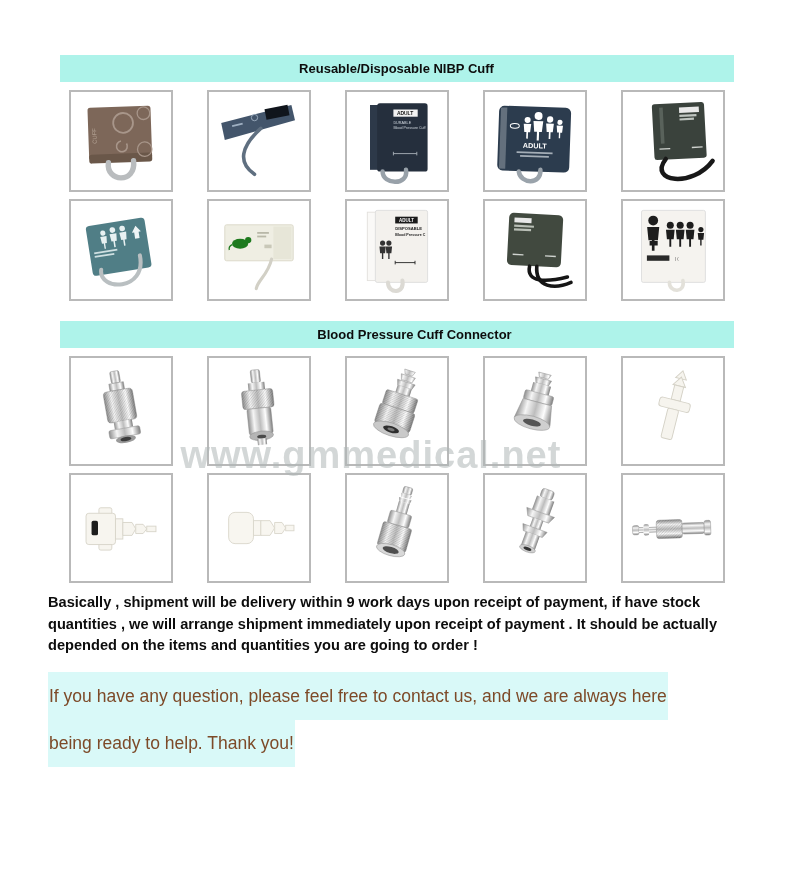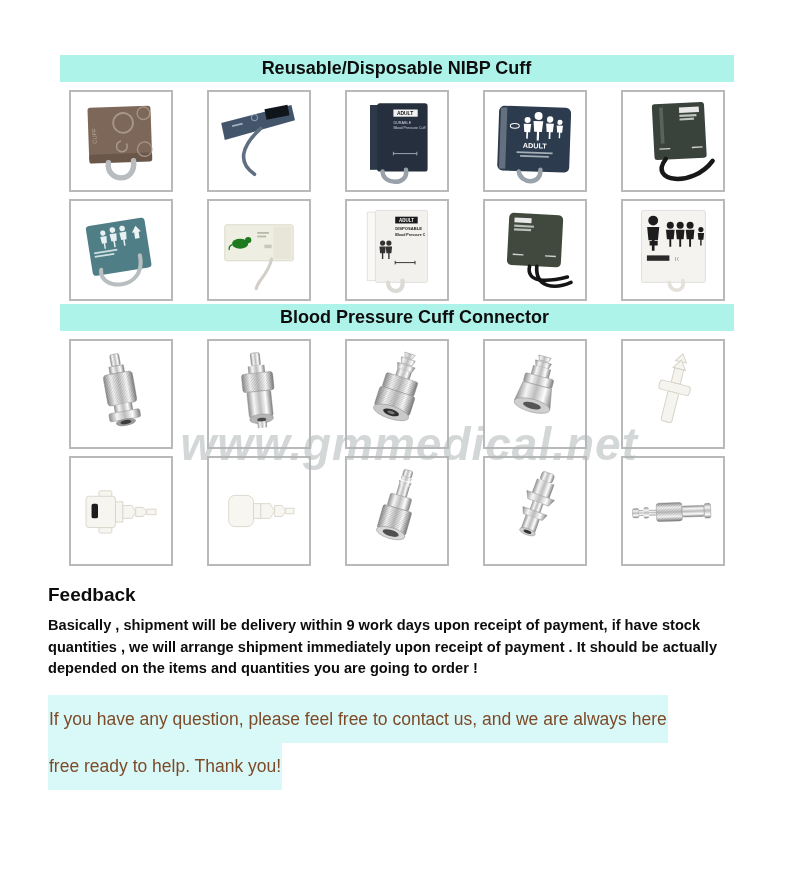--- a/index.html
+++ b/index.html
@@ -3,43 +3,43 @@
 <meta charset="utf-8">
 <style>
   * { margin:0; padding:0; box-sizing:border-box; }
   html,body { width:793px; background:#fff; font-family:"Liberation Sans", sans-serif; }
   body { height:891px; overflow:hidden; }
   .page { width:793px; height:891px; position:relative; }
 
   .banner {
     width:674px; margin:0 auto; height:27px; background:#aef3ea;
     display:flex; align-items:center; justify-content:center;
-    font-size:18px; font-weight:bold; color:#0d0d0d;
+    font-size:13px; font-weight:bold; color:#0d0d0d;
   }
   .banner1 { margin-top:55px; }
-  .banner2 { margin-top:3px;padding-left:36px; }
+  .banner2 { margin-top:20px;padding-left:36px; }
 
   .grid {
     width:656px; margin:8px auto 0 auto; position:relative;
     display:grid; grid-template-columns:repeat(5,104px);
     justify-content:space-between; row-gap:7px;
   }
   .cell {
     border:2px solid #b9b9b9; background:#fff;
     display:flex; align-items:center; justify-content:center;
   }
   .grid-cuffs .cell { height:102px; }
   .grid-connectors .cell { height:110px; }
   .cell svg { width:92px; height:90px; }
   .grid-connectors .cell svg { height:98px; }
 
   .watermark {
     position:absolute; left:112px; top:78px; z-index:5;
-    font-size:46px; font-weight:bold; letter-spacing:1px;
-    color:rgba(175,182,182,0.55); pointer-events:none; white-space:nowrap;font-style:italic;
+    font-size:38px; font-weight:bold; letter-spacing:1px;
+    color:rgba(175,182,182,0.55); pointer-events:none; white-space:nowrap;
   }
 
   .textblock { width:704px; margin-left:48px; color:#0d0d0d; }
   .h-section { font-size:19px; font-weight:bold; margin-top:18px; }
   .para { font-size:14.6px; font-weight:bold; line-height:1.48; margin-top:9px; }
 
   .note { margin-top:26px; }
   .note-line { display:block; margin-bottom:21px; }
   .note-line span {
     background:#d9f9f8; color:#7d4a28; font-size:17.5px;
@@ -373,29 +373,28 @@
           <rect x="32" y="41" width="28" height="20" rx="3" fill="url(#metalH)" stroke="#8a8a8a" stroke-width="0.5"></rect>
           <rect x="32" y="41" width="28" height="20" rx="3" fill="url(#knurl)"></rect>
           <rect x="60" y="45" width="24" height="12" rx="2" fill="url(#metalH)" stroke="#8a8a8a" stroke-width="0.5"></rect>
           <rect x="84" y="43" width="7" height="16" rx="2" fill="url(#metalH)" stroke="#8a8a8a" stroke-width="0.5"></rect>
         </g>
       </svg>
     </div>
   </div>
 
   <div class="textblock">
-    <div class="h-section">Feedback</div>
   </div>
 
   <div class="textblock">
     <div class="para">Basically , shipment will be delivery within 9 work days upon receipt of payment, if have stock quantities , we will arrange shipment immediately upon receipt of payment . It should be actually depended on the items and quantities you are going to order !</div>
   </div>
 
   <div class="textblock note">
     <div class="note-line">
       <span>If you have any question, please feel free to contact us, and we are always here</span>
     </div>
     <div class="note-line">
-      <span>free ready to help. Thank you!</span>
+      <span>being ready to help. Thank you!</span>
     </div>
   </div>
 
 </div>
 
 </body></html>

